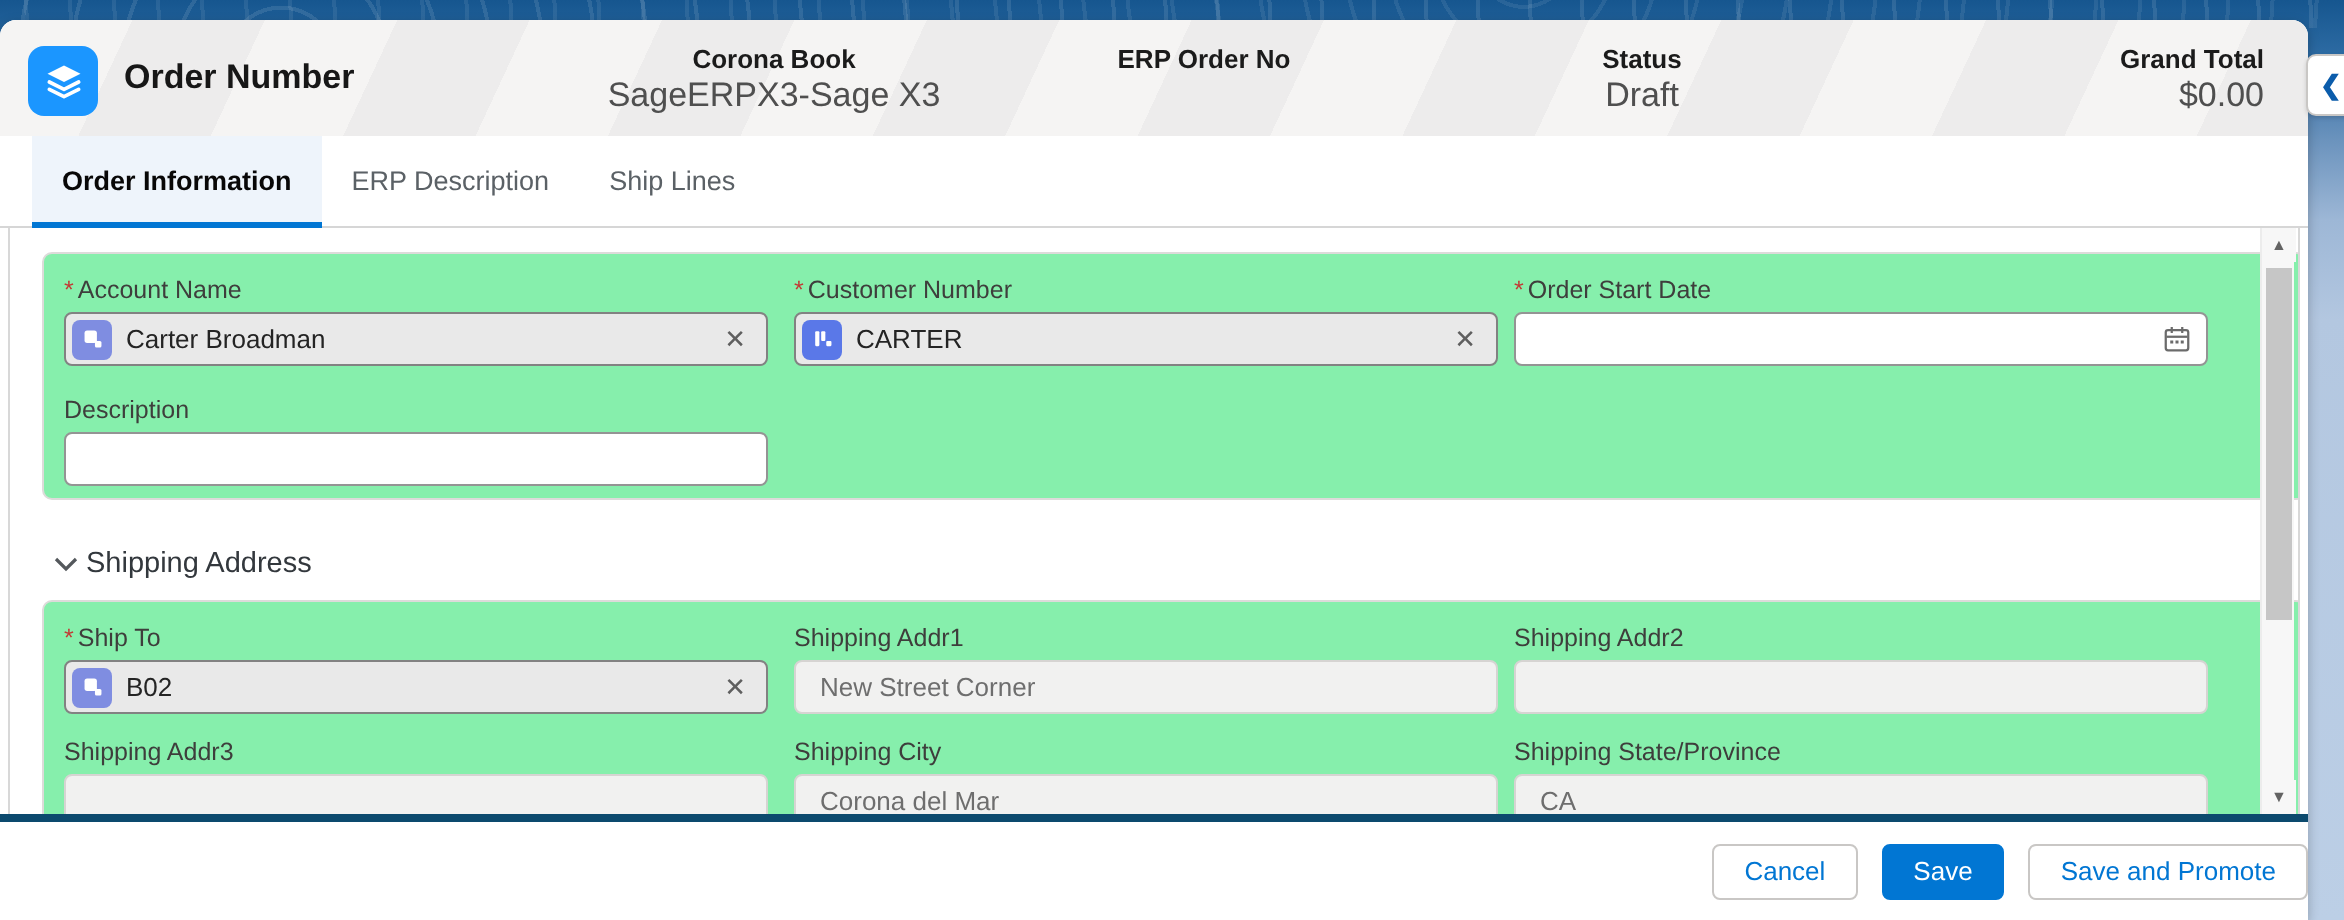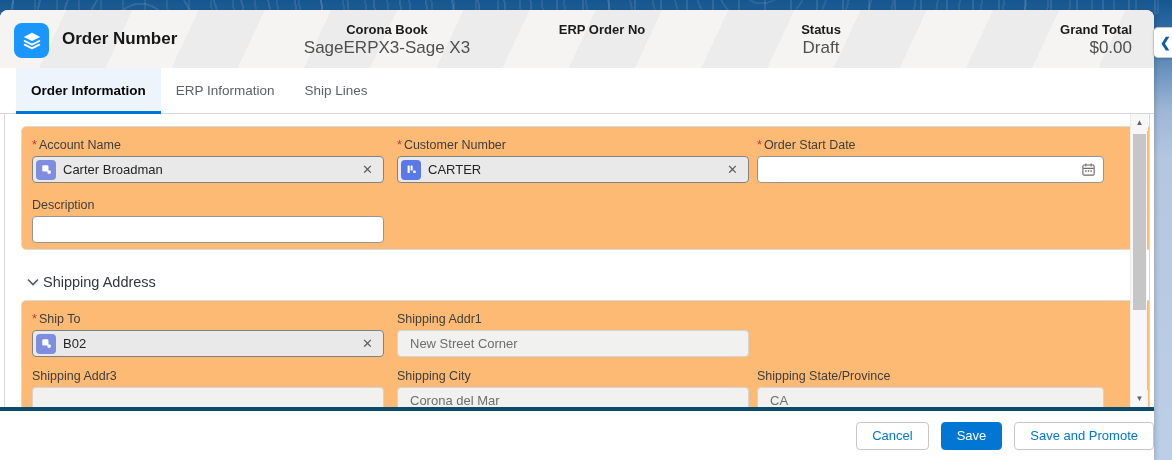--- a/index.html
+++ b/index.html
@@ -60,21 +60,21 @@
     box-shadow:inset 0 -3px 0 #0176d3;
   }
   
   .content {
     position:absolute; left:4px; top:104px; width:1146px; height:293px;
     background:#fff; border-left:1px solid #d8d8d8; border-right:1px solid #d8d8d8;
     overflow:hidden;
   }
   .card {
     position:absolute; left:16px; width:1132px;
-    background:#fdba74; border:1px solid #dddbda; border-radius:5px;text-decoration:underline;
+    background:#86efac; border:1px solid #dddbda; border-radius:5px;text-decoration:underline;
   }
   .card1 { top:12px;  height:124px; }
   .card2 { top:186px; height:180px; }
   .field { position:absolute; }
   .field label { display:block; font-size:12.5px; color:#3e3e3c; line-height:16px; margin-bottom:3px; white-space:nowrap; }
   .req { color:#c23934; margin-right:2px; }
   .f-c1 { left:10px;  width:352px; }
   .f-c2 { left:375px; width:352px; }
   .f-c3 { left:735px; width:347px; }
   .f-r1 { top:10px; }
@@ -155,21 +155,21 @@
       <div class="hvalue">Draft</div>
     </div>
     <div class="hfield hf-grandtotal">
       <div class="hlabel">Grand Total</div>
       <div class="hvalue">$0.00</div>
     </div>
   </div>
 
   <div class="tabbar">
     <div class="tab active">Order Information</div>
-    <div class="tab">ERP Information</div>
+    <div class="tab">ERP Description</div>
     <div class="tab">Ship Lines</div>
   </div>
 
   <div class="content">
 
     <div class="card card1">
       <div class="field f-c1 f-r1">
         <label><span class="req">*</span><span>Account Name</span></label>
         <div class="lookup-pill">
           <span class="pill-icon" style="background:#7f8de1">
@@ -242,20 +242,24 @@
           <span class="pill-text">B02</span>
           <span class="pill-clear">✕</span>
         </div>
       </div>
 
       <div class="field f-c2 f-r1">
         <label>Shipping Addr1</label>
         <input class="txt-input disabled" disabled="" value="New Street Corner" style="">
       </div>
 
+      <div class="field f-c3 f-r1">
+        <label>Shipping Addr2</label>
+        <input class="txt-input disabled" disabled="" value="" style="">
+      </div>
 
       <div class="field f-c1 f-r2b">
         <label>Shipping Addr3</label>
         <input class="txt-input disabled" disabled="" value="" style="">
       </div>
 
       <div class="field f-c3 f-r2b">
         <label>Shipping State/Province</label>
         <input class="txt-input disabled" disabled="" value="CA" style="">
       </div>

